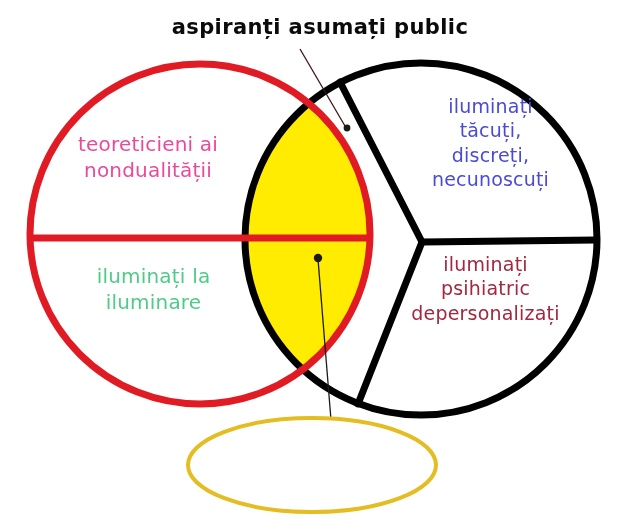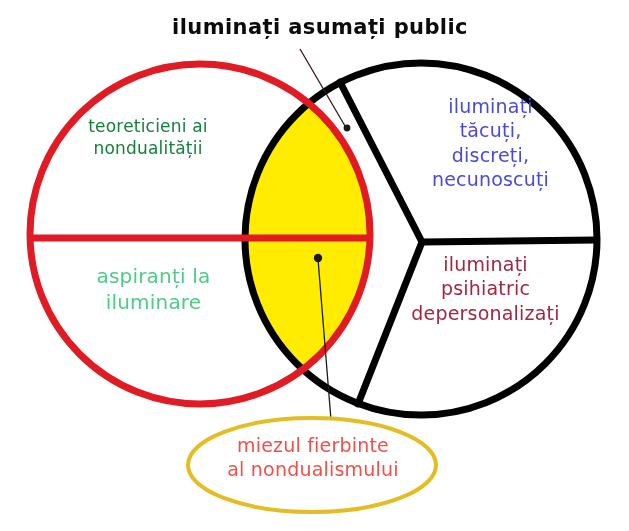--- a/index.html
+++ b/index.html
@@ -38,24 +38,24 @@
     left: 150px;
     top: 14px;
     width: 340px;
     font-size: 21px;
     color: #0b0b0b;
     font-weight: bold;
     letter-spacing: 0.4px;
   }
   #left-top-label {
     left: 38px;
-    top: 116px;
+    top: 132px;
     width: 220px;
-    font-size: 17px;
-    color: #15803d;
+    font-size: 20px;
+    color: #ec4899;
   }
   #left-bottom-label {
     left: 46px;
     top: 264px;
     width: 215px;
     font-size: 20px;
     color: #4ecb86;
   }
   #right-top-label {
     left: 398px;
@@ -116,33 +116,31 @@
     </g>
 
     <g>
       <circle cx="318" cy="258" r="4.2" fill="#1a1a1a"></circle>
       <line x1="318" y1="259" x2="331" y2="420" stroke="#1a1a1a" stroke-width="1.3"></line>
     </g>
 
     <ellipse cx="312" cy="465" rx="124" ry="47" fill="none" stroke="#e3bd22" stroke-width="4"></ellipse>
   </svg>
 
-  <div class="lbl" id="title-label">iluminați asumați public</div>
+  <div class="lbl" id="title-label">aspiranți asumați public</div>
 
   <div class="lbl" id="left-top-label">teoreticieni ai
 nondualității</div>
 
-  <div class="lbl" id="left-bottom-label">aspiranți la
+  <div class="lbl" id="left-bottom-label">iluminați la
 iluminare</div>
 
   <div class="lbl" id="right-top-label">iluminați
 tăcuți,
 discreți,
 necunoscuți</div>
 
   <div class="lbl" id="right-bottom-label">iluminați
 psihiatric
 depersonalizați</div>
 
-  <div class="lbl" id="ellipse-label">miezul fierbinte
-al nondualismului</div>
 
 </div>
 
 </body></html>

